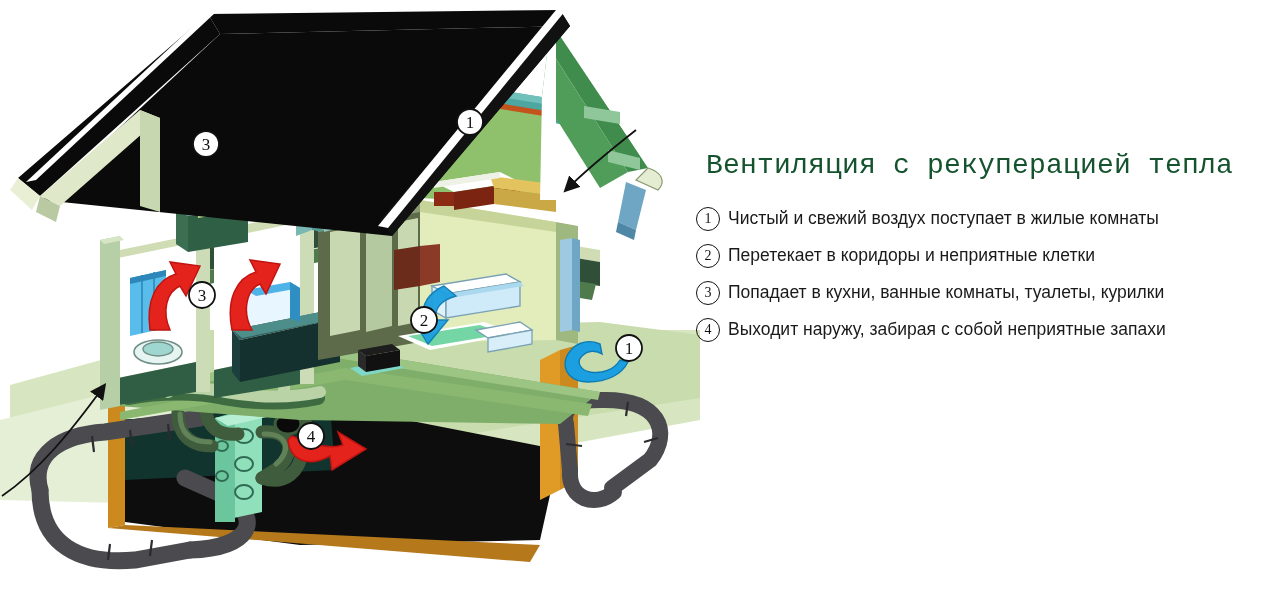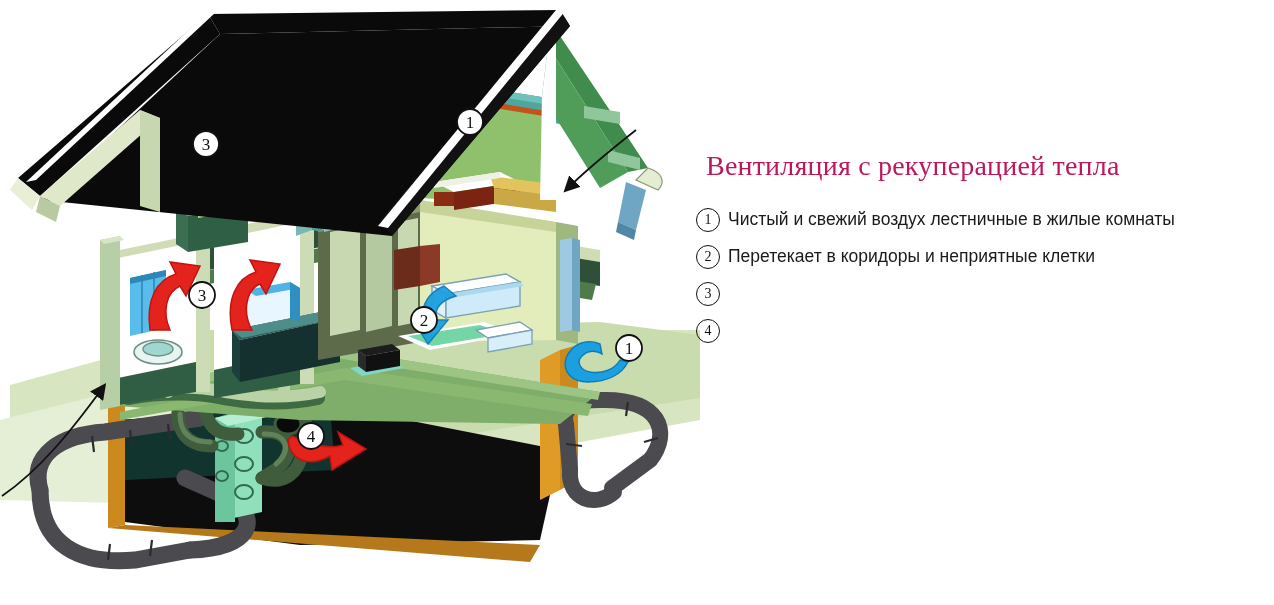--- a/index.html
+++ b/index.html
@@ -1,21 +1,21 @@
 <!DOCTYPE html>
 <html><head>
 <meta charset="utf-8">
 <style>
   html,body{margin:0;padding:0;background:#ffffff;}
   body{width:1274px;height:605px;overflow:hidden;position:relative;
        font-family:"Liberation Sans", sans-serif;}
   #root{position:relative;width:1274px;height:605px;background:#fff;}
   #diagram{position:absolute;left:0;top:0;width:700px;height:605px;}
   #legend{position:absolute;left:690px;top:150px;width:584px;height:260px;}
-  #title{font-family:Liberation Serif, serif;font-size:28px;color:#be185d;
+  #title{font-family:Liberation Mono, monospace;font-size:28px;color:#14532d;
          letter-spacing:.2px;white-space:nowrap;padding-left:16px;}
   .legend-list{margin:0;padding:0;list-style:none;margin-top:26px;}
   .legend-row{display:flex;align-items:flex-start;margin-bottom:13px;padding-left:6px;}
   .circ{flex:0 0 auto;width:22px;height:22px;border:1.6px solid #111;border-radius:50%;
         display:flex;align-items:center;justify-content:center;
         font-size:14px;color:#111;margin-right:8px;line-height:1;
         font-family:"Liberation Serif", serif;}
   .legend-text{font-size:17.5px;color:#1a1a1a;line-height:22px;white-space:nowrap;}
   svg{display:block;}
 </style>
@@ -357,28 +357,30 @@
       </g>
     </svg>
   </div>
 
   <div id="legend">
     <div id="title">Вентиляция с рекуперацией тепла</div>
 
     <ul class="legend-list">
       <li class="legend-row">
         <span class="circ">1</span>
-        <span class="legend-text">Чистый и свежий воздух лестничные в жилые комнаты</span>
+        <span class="legend-text">Чистый и свежий воздух поступает в жилые комнаты</span>
       </li>
       <li class="legend-row">
         <span class="circ">2</span>
         <span class="legend-text">Перетекает в коридоры и неприятные клетки</span>
       </li>
       <li class="legend-row">
         <span class="circ">3</span>
+        <span class="legend-text">Попадает в кухни, ванные комнаты, туалеты, курилки</span>
       </li>
       <li class="legend-row">
         <span class="circ">4</span>
+        <span class="legend-text">Выходит наружу, забирая с собой неприятные запахи</span>
       </li>
     </ul>
   </div>
 
 </div>
 
 </body></html>

